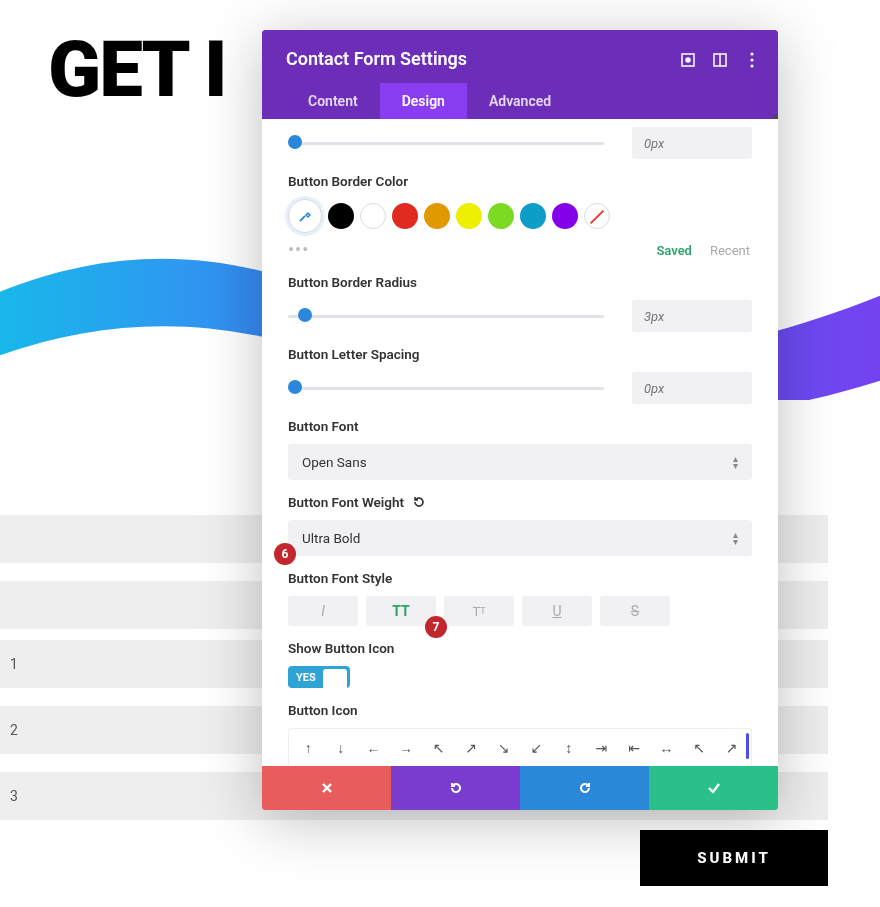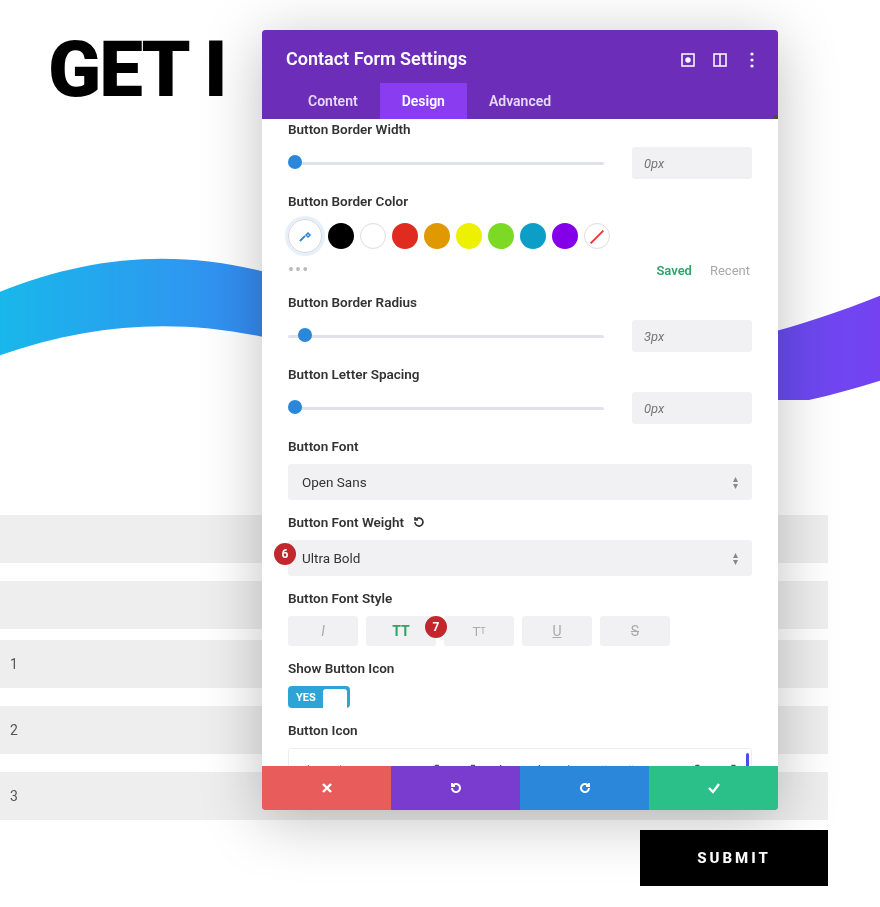--- a/index.html
+++ b/index.html
@@ -140,21 +140,20 @@
     </div>
     <div class="tabs">
       <div class="tab">Content</div>
       <div class="tab active">Design</div>
       <div class="tab">Advanced</div>
     </div>
   </div>
 
   <div class="panel-body">
 
-    <div class="field-label top-cut">Button Border Width</div>
     <div class="slider-row">
       <div class="slider">
         <div class="slider-track"></div>
           <div class="slider-thumb" style="left:0"></div>
       </div>
       <div class="num-box">0px</div>
     </div>
 
     <div class="field-label">Button Border Color</div>
     <div class="swatches">

